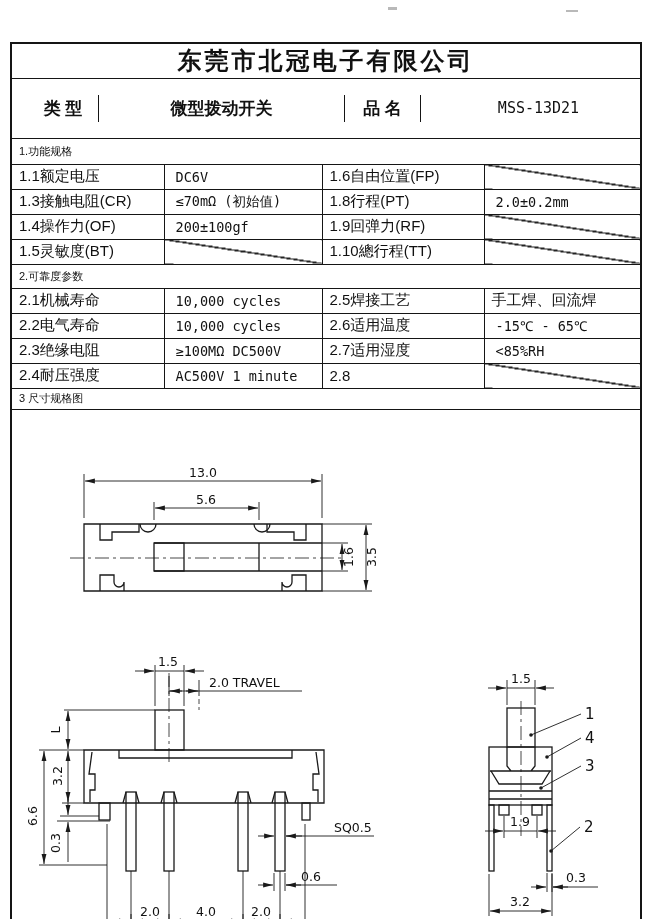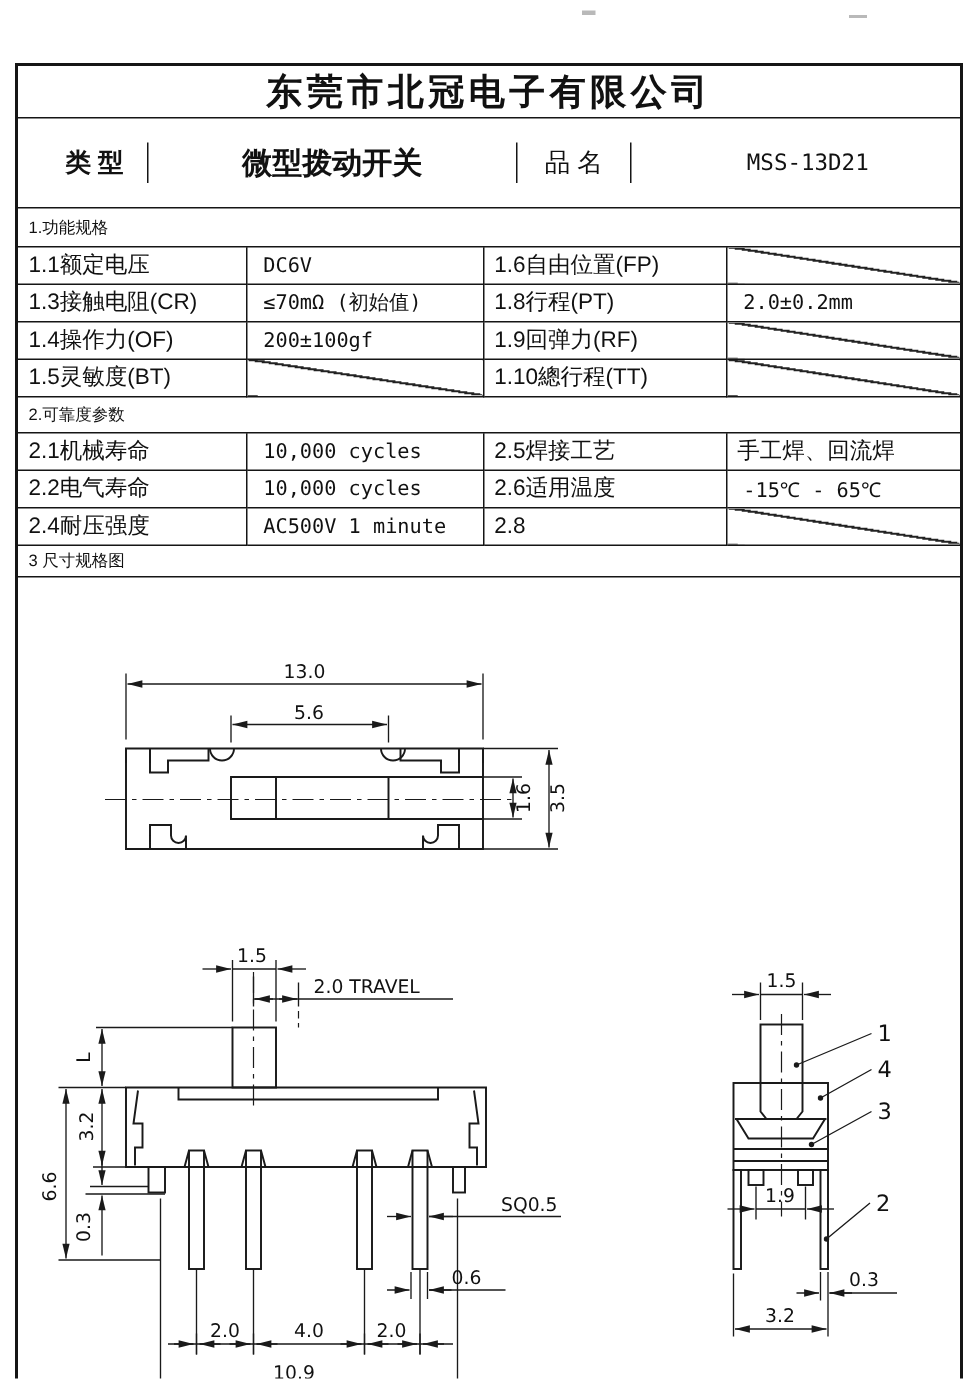--- a/index.html
+++ b/index.html
@@ -6,22 +6,22 @@
   body{width:650px;height:919px;position:relative;font-family:"Liberation Sans","DejaVu Sans",sans-serif;color:#111;}
   .artifact{position:absolute;background:#b9b9b9;}
   .doc{position:absolute;left:10px;top:42px;}
   table.spec{border-collapse:collapse;table-layout:fixed;width:628px;border:2.5px solid #151515;}
   td{border:1.5px solid #151515;padding:0 0 0 7px;overflow:hidden;white-space:nowrap;font-size:15px;vertical-align:middle;}
   .h35{height:35px}.h27{height:27px}.h26{height:26px}.h25{height:25px}.h24{height:24px}.h21{height:21px}
   .title-cell{text-align:center;font-weight:bold;font-size:24px;letter-spacing:3px;padding:0;font-family:Liberation Mono, monospace;}
   .hdr-flex{display:flex;width:100%;height:27px;align-items:stretch;padding:16px;}
   .hdr-flex>div{display:flex;align-items:center;justify-content:center;}
   .hdr-flex .c1{width:70px;border-right:1.5px solid #151515;font-weight:bold;font-size:17px;}
-  .hdr-flex .c2{width:245px;border-right:1.5px solid #151515;font-weight:bold;font-size:20px;}
-  .hdr-flex .c3{width:75px;border-right:1.5px solid #151515;font-weight:normal;font-size:17px;text-align:right;}
+  .hdr-flex .c2{width:245px;border-right:1.5px solid #151515;font-weight:bold;font-size:17px;}
+  .hdr-flex .c3{width:75px;border-right:1.5px solid #151515;font-weight:bold;font-size:17px;text-align:right;}
   .hdr-flex .c4{flex:1;font-family:"DejaVu Sans Mono","Liberation Mono",monospace;font-size:15px;}
   .sec-title{font-size:11px;}
   .val{font-family:"DejaVu Sans Mono","Liberation Mono",monospace;font-size:13.5px;padding-left:11px;margin-left:28px;}
   .diag{background-image:linear-gradient(to top right,transparent calc(50% - 0.8px),#222 calc(50% - 0.8px),#222 calc(50% + 0.8px),transparent calc(50% + 0.8px));}
   .pad0{padding:0;}
   .draw-wrap{position:relative;width:100%;height:503px;margin-top:48px;}
   svg{position:absolute;left:0;top:0;}
   .ln{fill:none;stroke:#1a1a1a;stroke-width:1.3;}
   .xl{fill:none;stroke:#1a1a1a;stroke-width:0.9;}
   .dim{fill:none;stroke:#1a1a1a;stroke-width:0.9;}
@@ -96,20 +96,26 @@
     <td>2.1机械寿命</td>
     <td class="val">10,000 cycles</td>
     <td>2.5焊接工艺</td>
     <td>手工焊、回流焊</td>
   </tr>
   <tr class="h25">
     <td>2.2电气寿命</td>
     <td class="val">10,000 cycles</td>
     <td>2.6适用温度</td>
     <td class="val">-15℃ - 65℃</td>
+  </tr>
+  <tr class="h25">
+    <td>2.3绝缘电阻</td>
+    <td class="val">≥100MΩ DC500V</td>
+    <td>2.7适用湿度</td>
+    <td class="val">&lt;85%RH</td>
   </tr>
   <tr class="h25">
     <td>2.4耐压强度</td>
     <td class="val">AC500V 1 minute</td>
     <td>2.8</td>
     <td class="diag"></td>
   </tr>
 
   <tr class="h21">
     <td colspan="4" class="sec-title">3 尺寸规格图</td>

